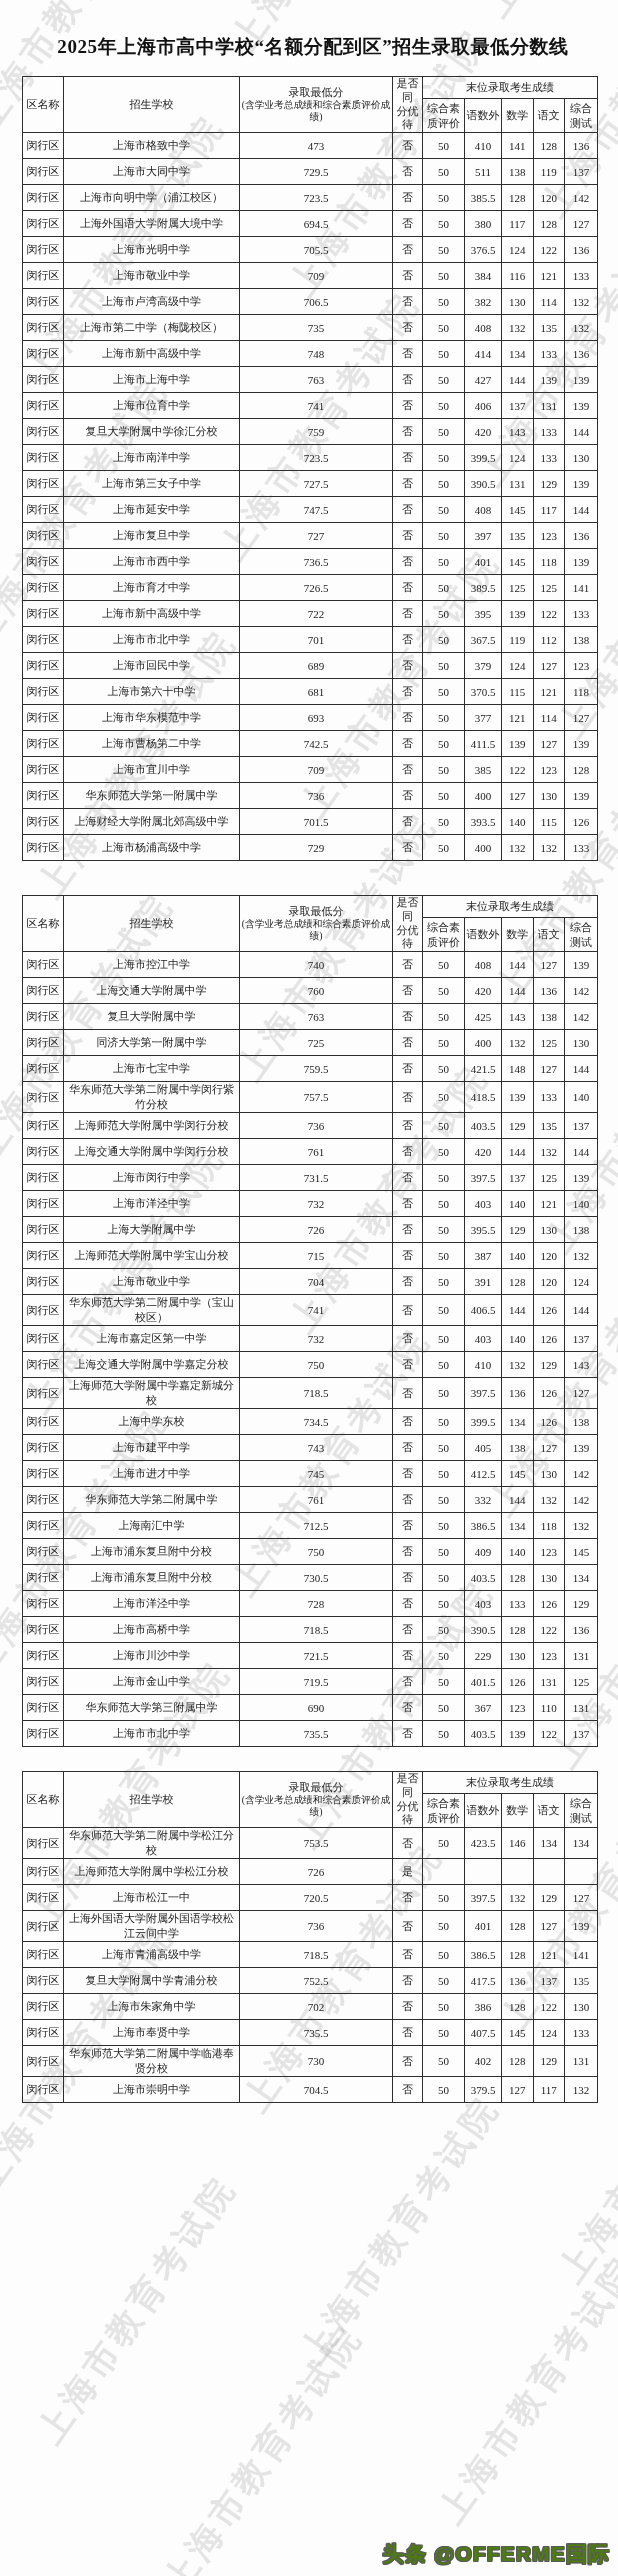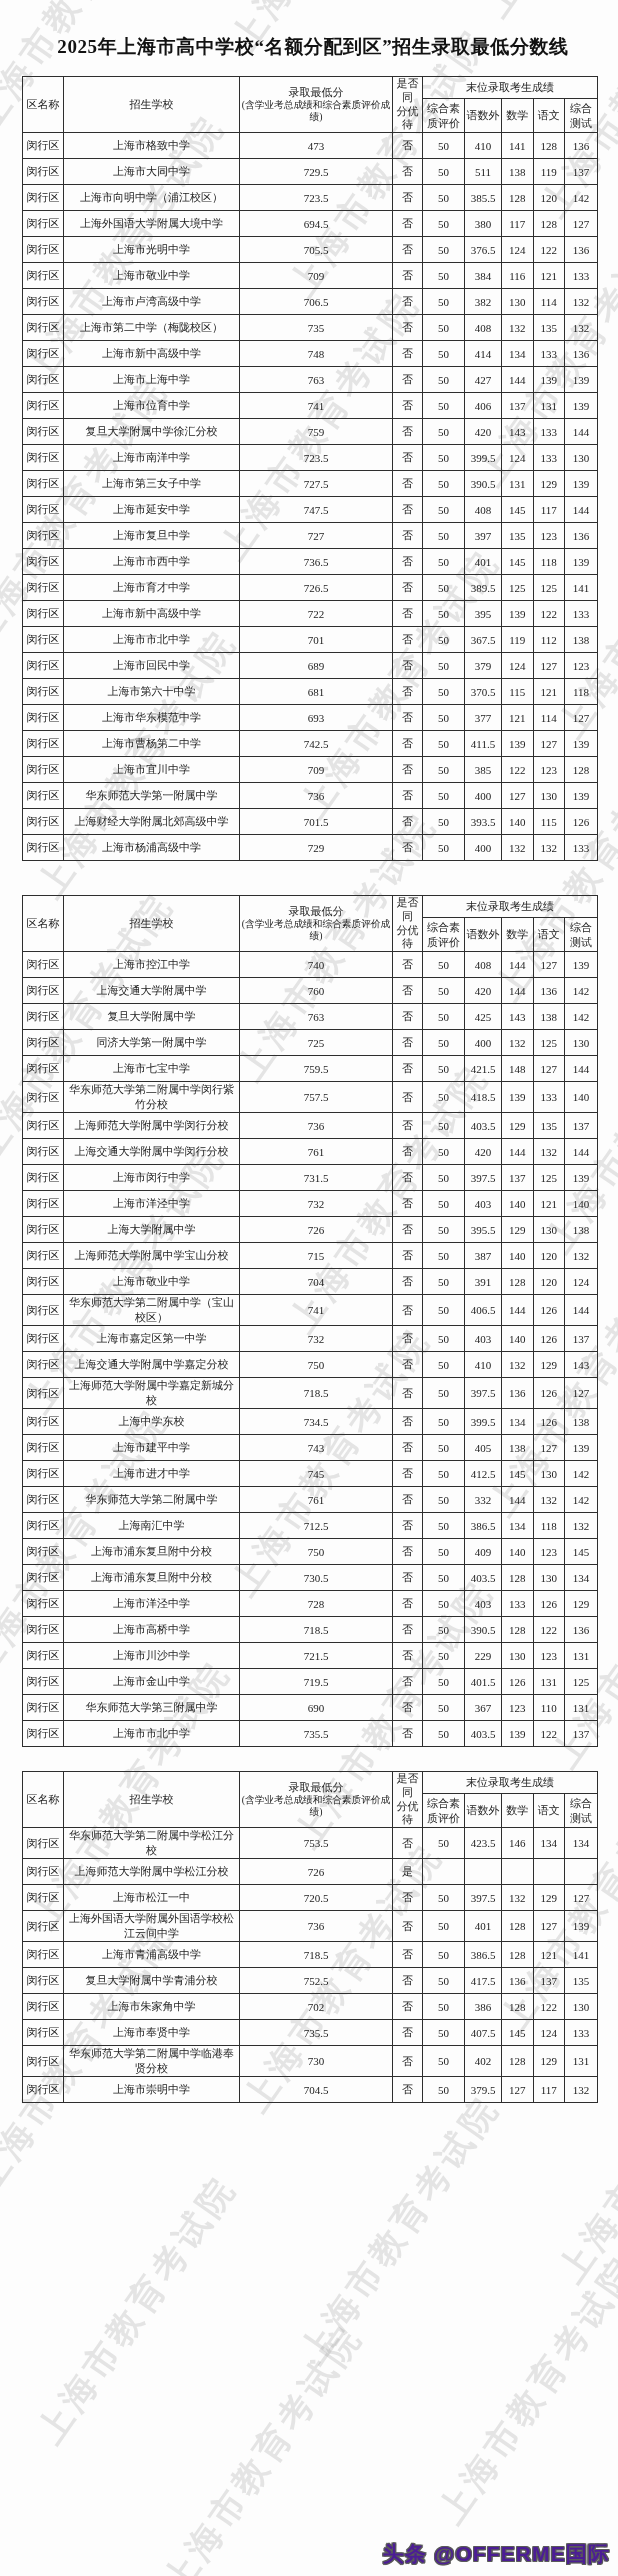--- a/index.html
+++ b/index.html
@@ -53,21 +53,21 @@
   th{font-weight:normal;font-size:11px;color:#1c1c1c;}
   .th-two-line div{line-height:1.25;}
   .score-note{font-size:9.7px;}
   tbody tr{height:26px;}
   td{font-size:11px;color:#222;}
   .footer-mark{
     position:absolute;
     top:2540px;right:8px;
     font-size:21px;font-weight:bold;
     font-family:"Liberation Sans", sans-serif;
-    color:#4c1d95;
+    color:#4d7c0f;
     text-shadow:
       1.1px 0 0 #5a5a5a,-1.1px 0 0 #5a5a5a,0 1.1px 0 #5a5a5a,0 -1.1px 0 #5a5a5a,
       1.1px 1.1px 0 #5a5a5a,-1.1px -1.1px 0 #5a5a5a,1.1px -1.1px 0 #5a5a5a,-1.1px 1.1px 0 #5a5a5a;
     letter-spacing:1.1px;
     margin-left:8px;
   }
 </style>
 </head>
 <body>
 

